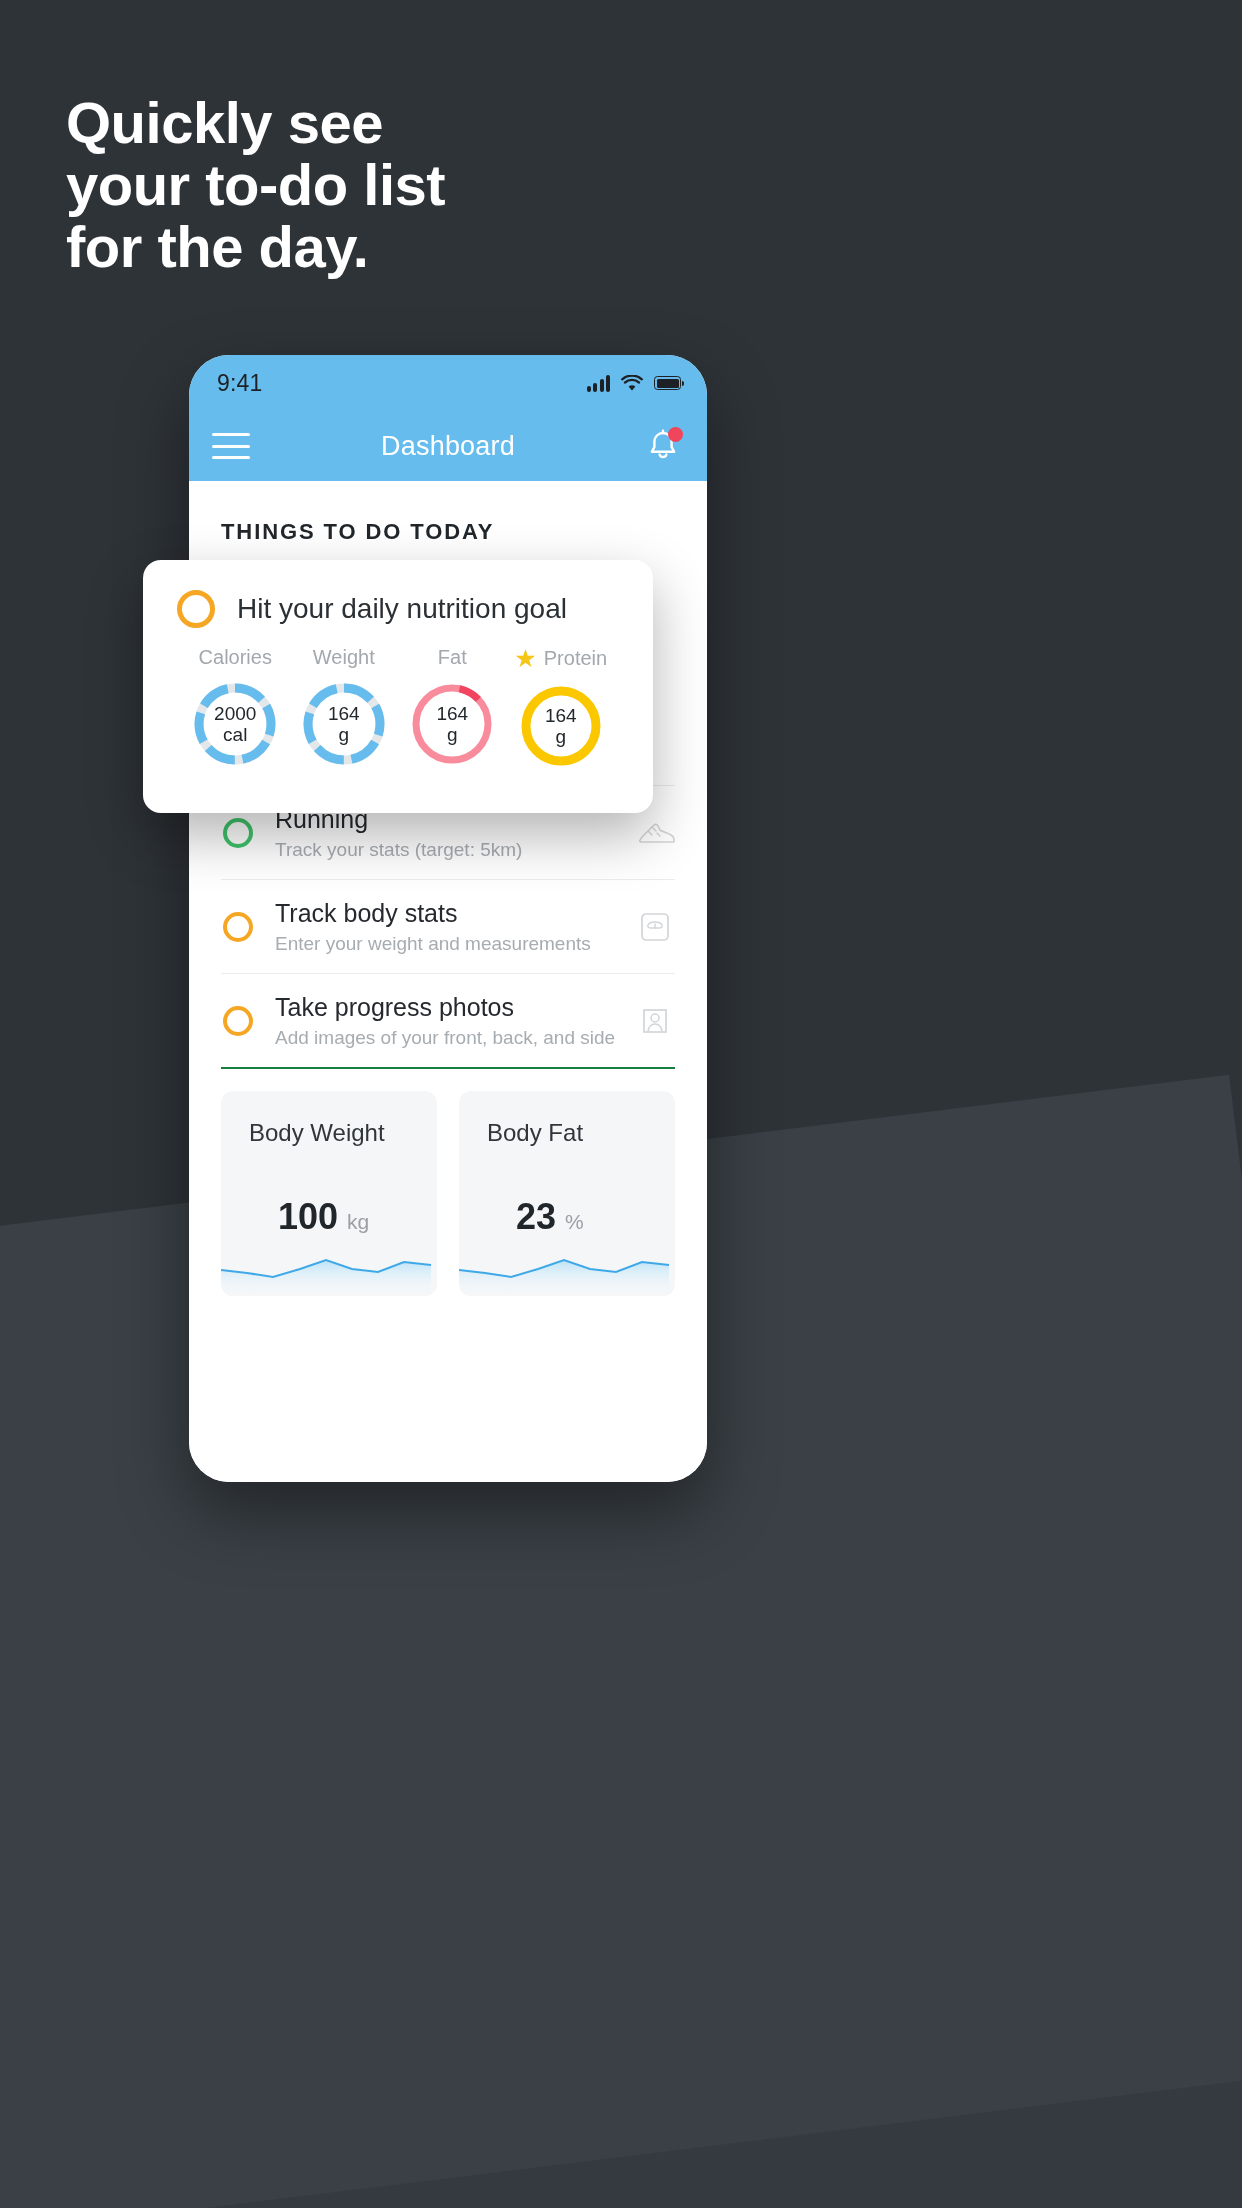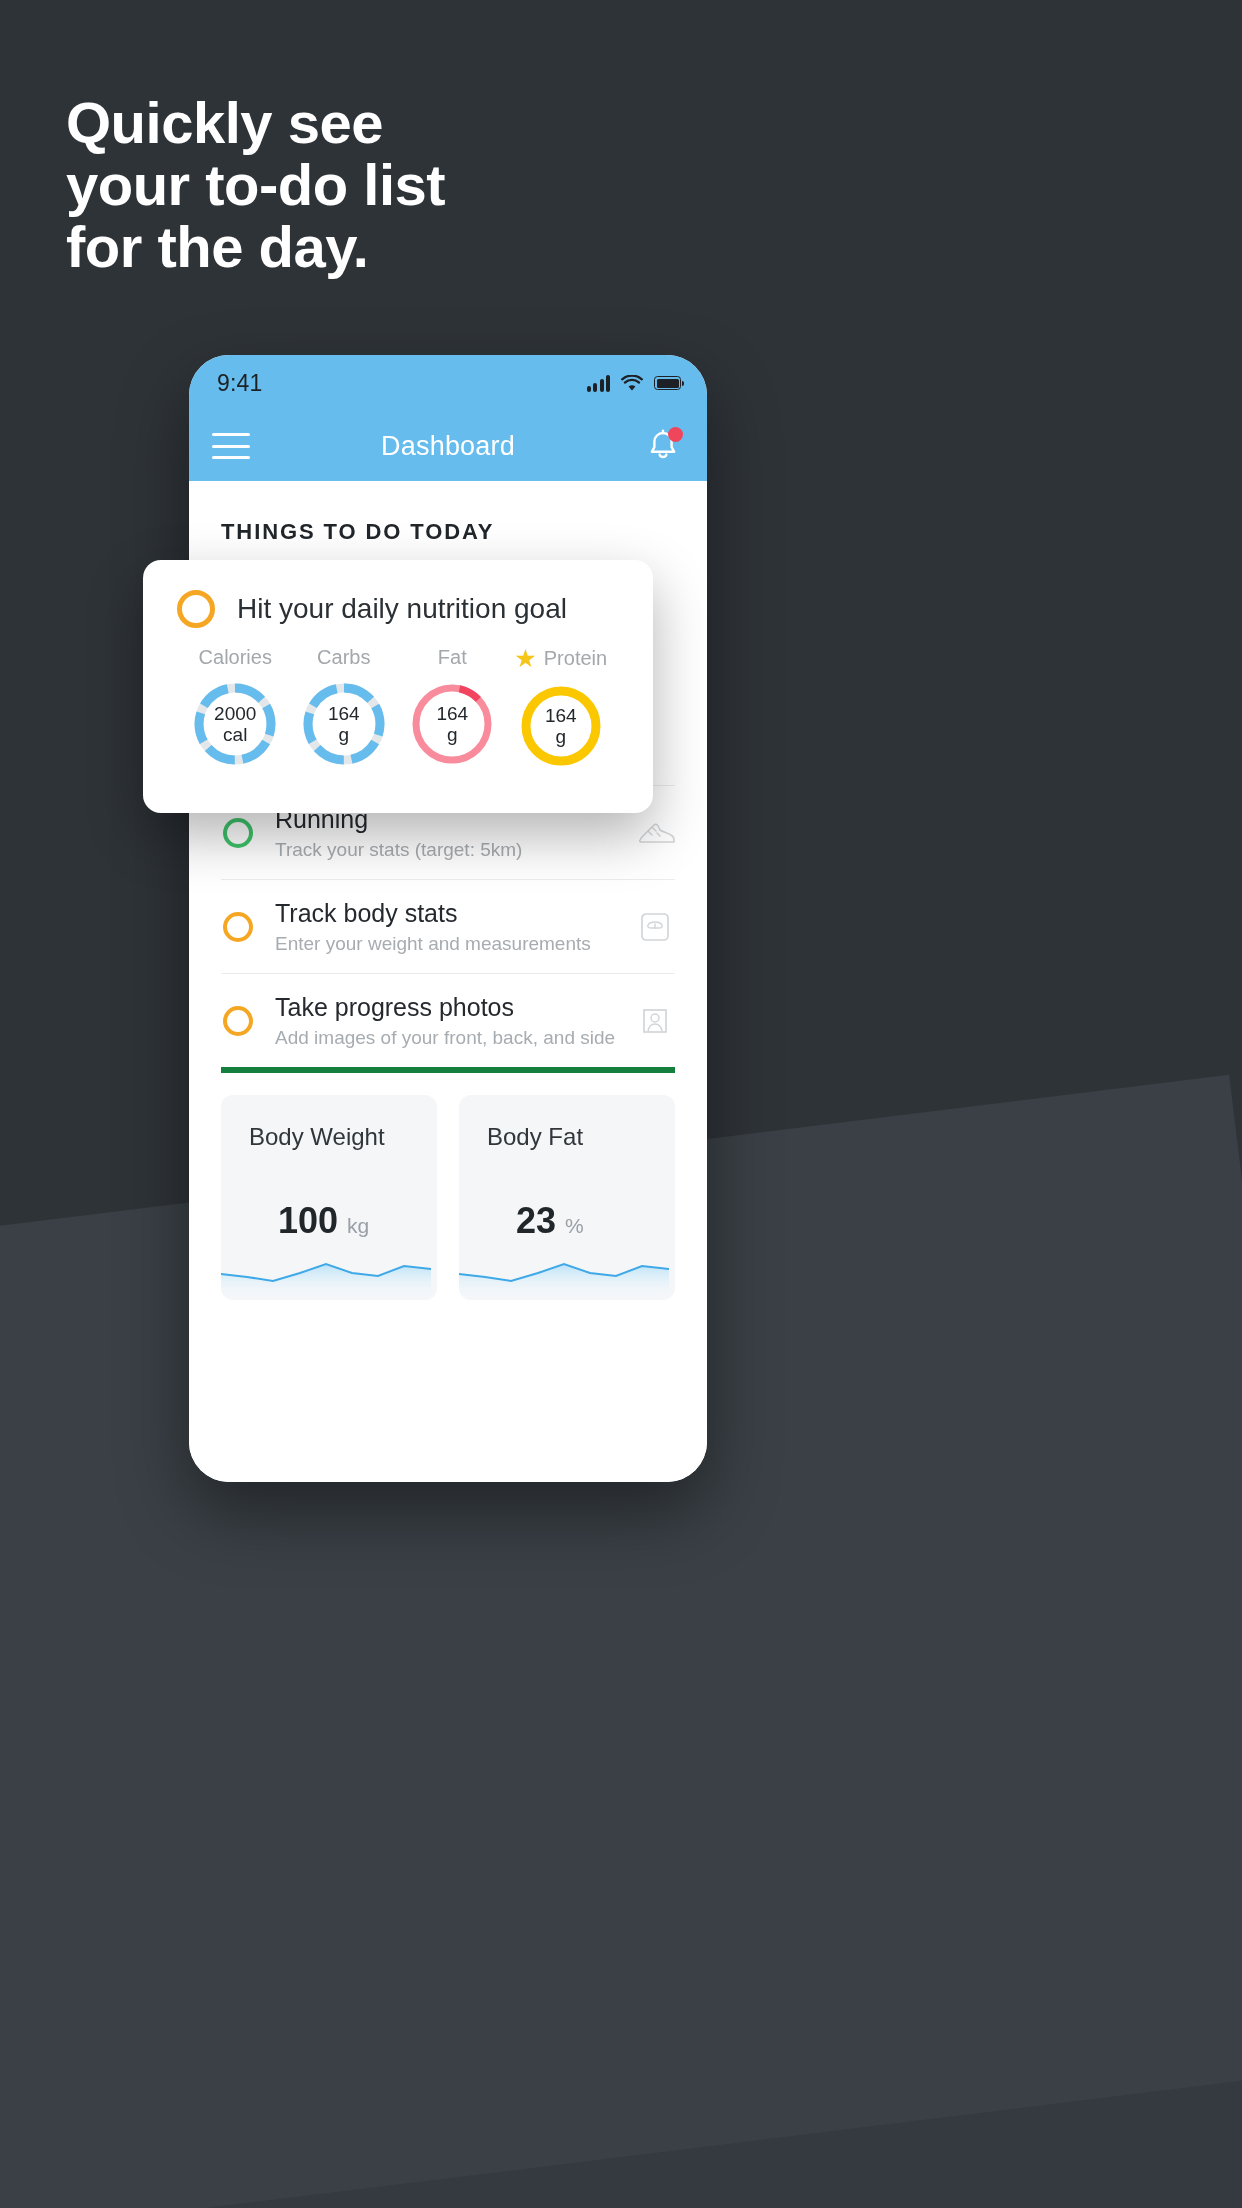--- a/index.html
+++ b/index.html
@@ -207,21 +207,21 @@
     padding: 0 32px;
     margin-top: 240px;
   }
   .todo-row {
     display: flex;
     align-items: center;
     padding: 18px 0 18px 2px;
     border-top: 1px solid #ececec;
     position: relative;
   }
-  .todo-row:last-child { border-bottom: 6px solid #15803d; }
+  .todo-row:last-child { border-bottom: 2px solid #15803d; }
   .check {
     width: 30px;
     height: 30px;
     border-radius: 50%;
     border: 4px solid #f5a623;
     box-sizing: border-box;
     flex: 0 0 auto;
     margin-right: 22px;
   }
   .check.green { border-color: #3fc46b; }
@@ -528,21 +528,21 @@
         </svg>
         <div class="ring-center">
           <span>2000</span>
           <span>cal</span>
         </div>
       </div>
     </div>
 
     <div class="macro">
       <div class="macro-label">
-        <span>Carbs</span>
+        <span>Weight</span>
       </div>
       <div class="ring-wrap">
         <svg width="92" height="92" viewBox="0 0 92 92">
           <circle cx="46" cy="46" r="36" fill="none" stroke="#e4e7ea" stroke-width="9"></circle>
           <circle cx="46" cy="46" r="36" fill="none" stroke="#66bced" stroke-width="9" stroke-dasharray="30 7.7" transform="rotate(-90 46 46)"></circle>
         </svg>
         <div class="ring-center">
           <span>164</span>
           <span>g</span>
         </div>

